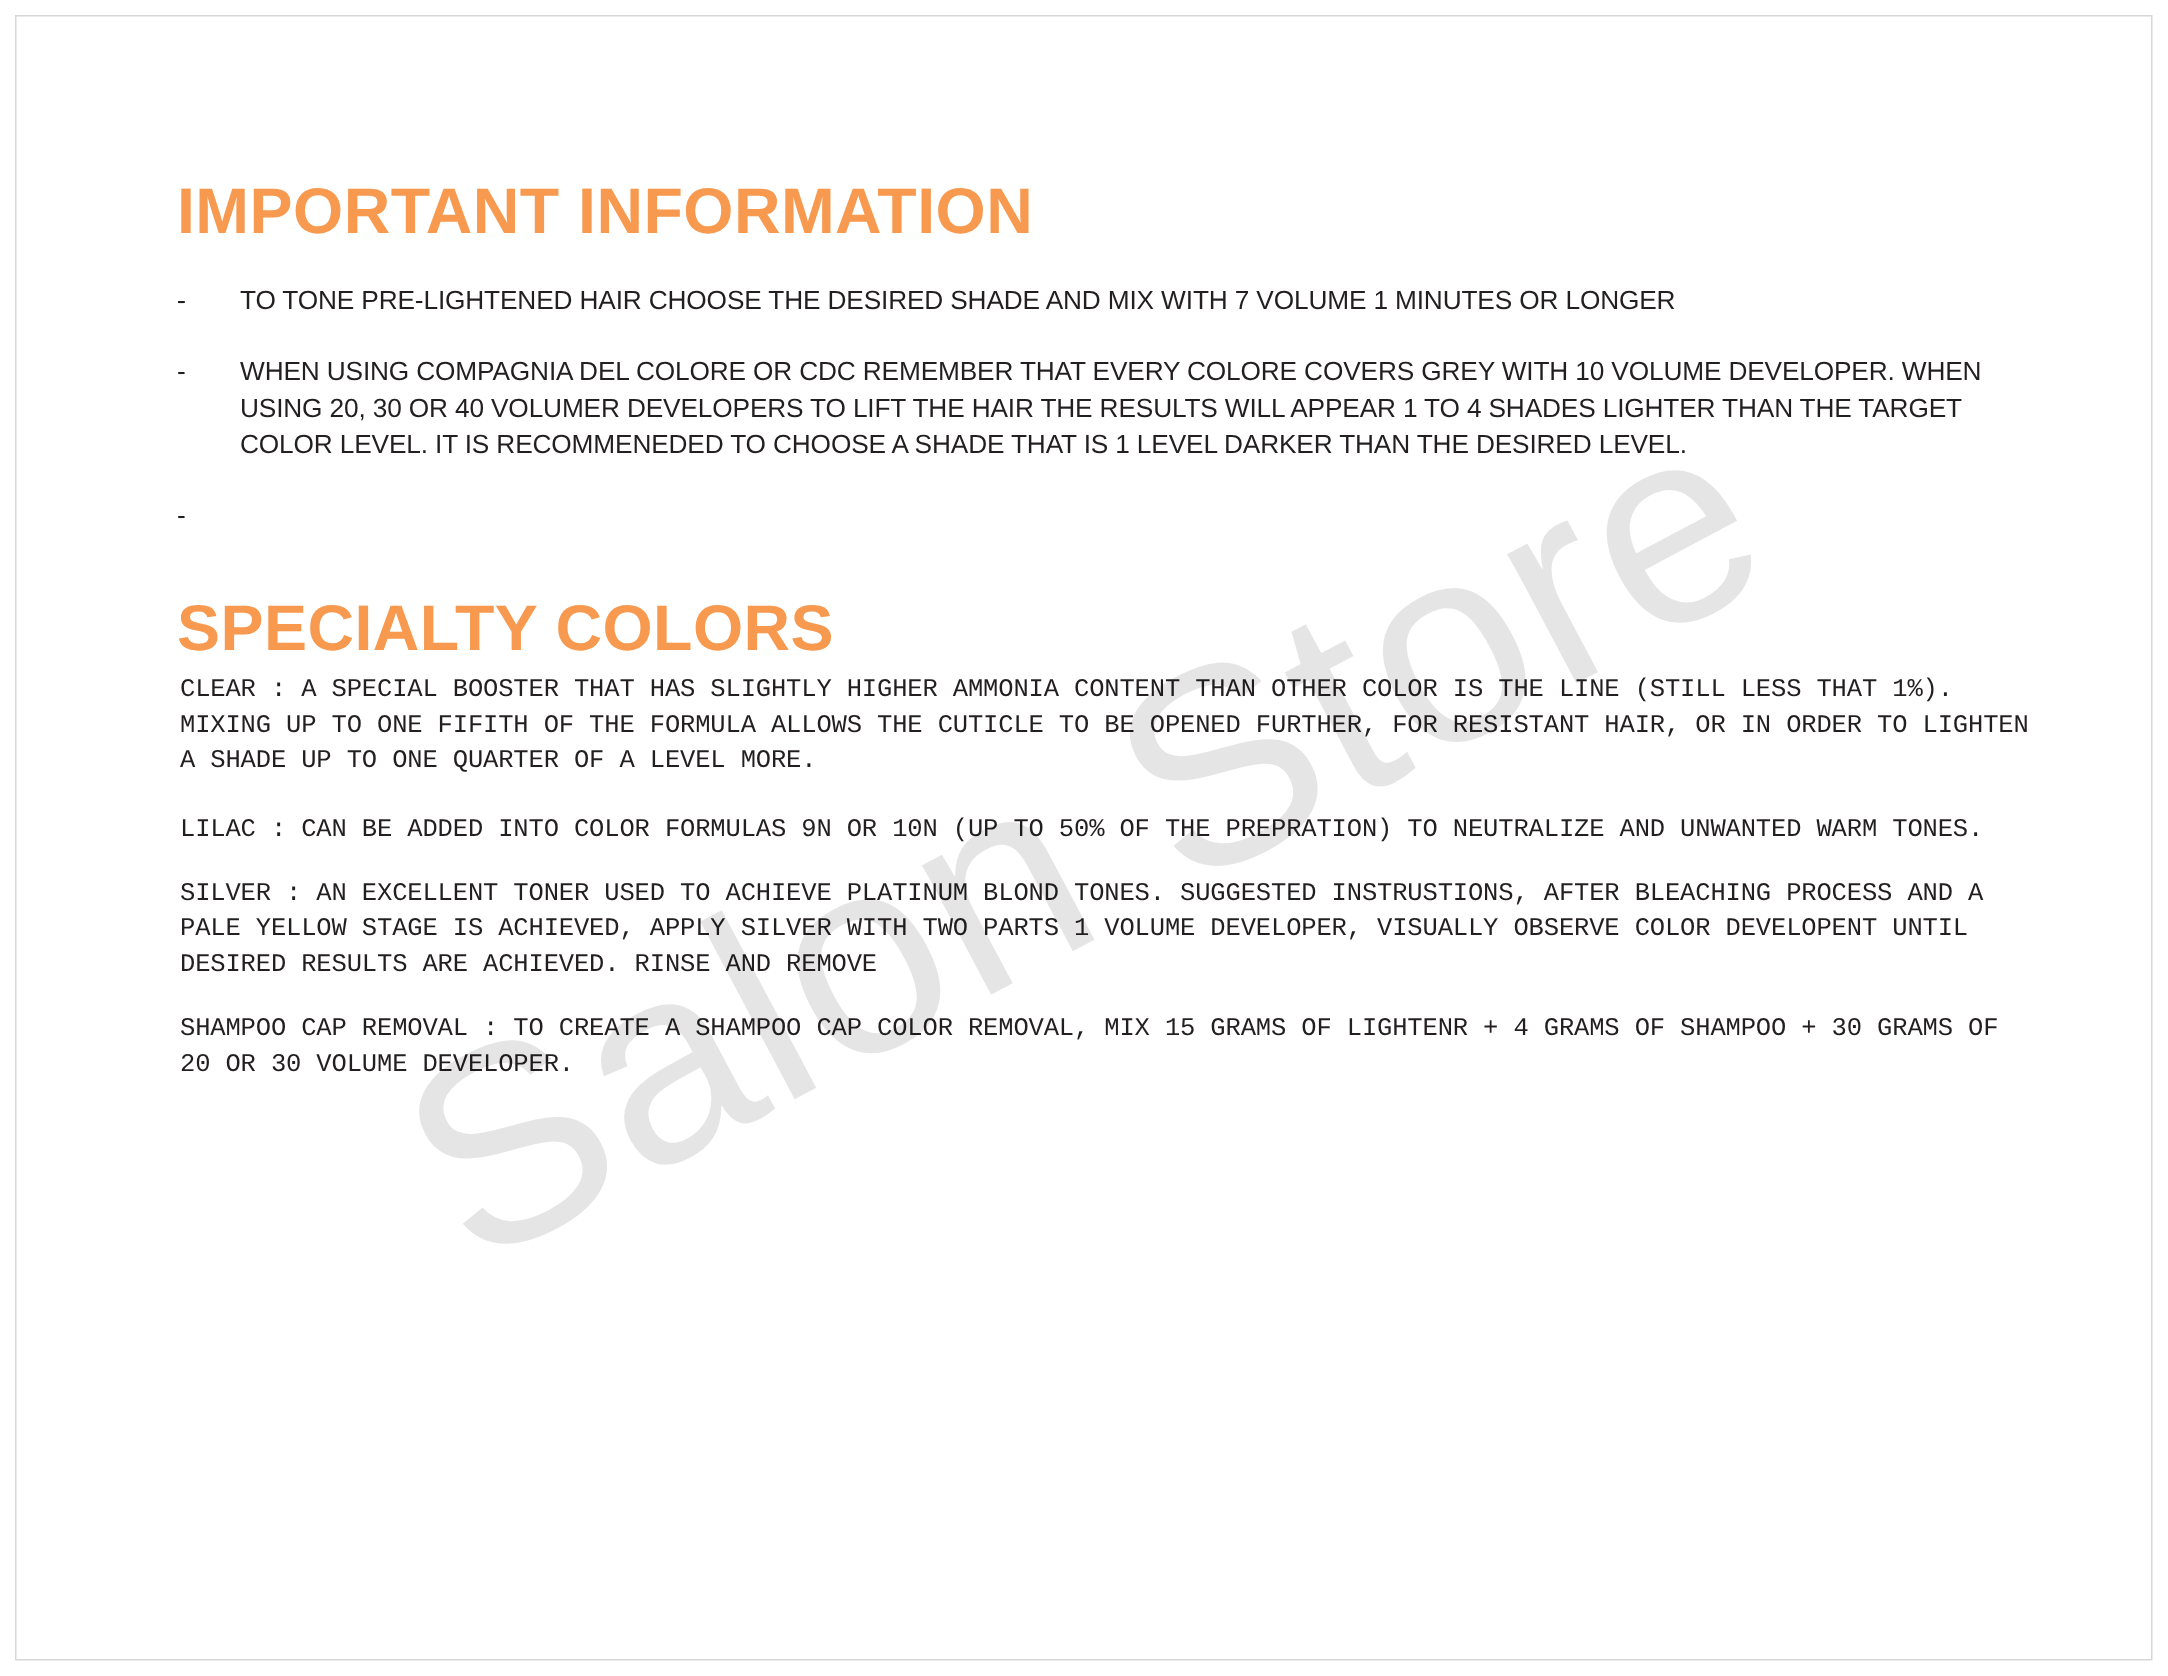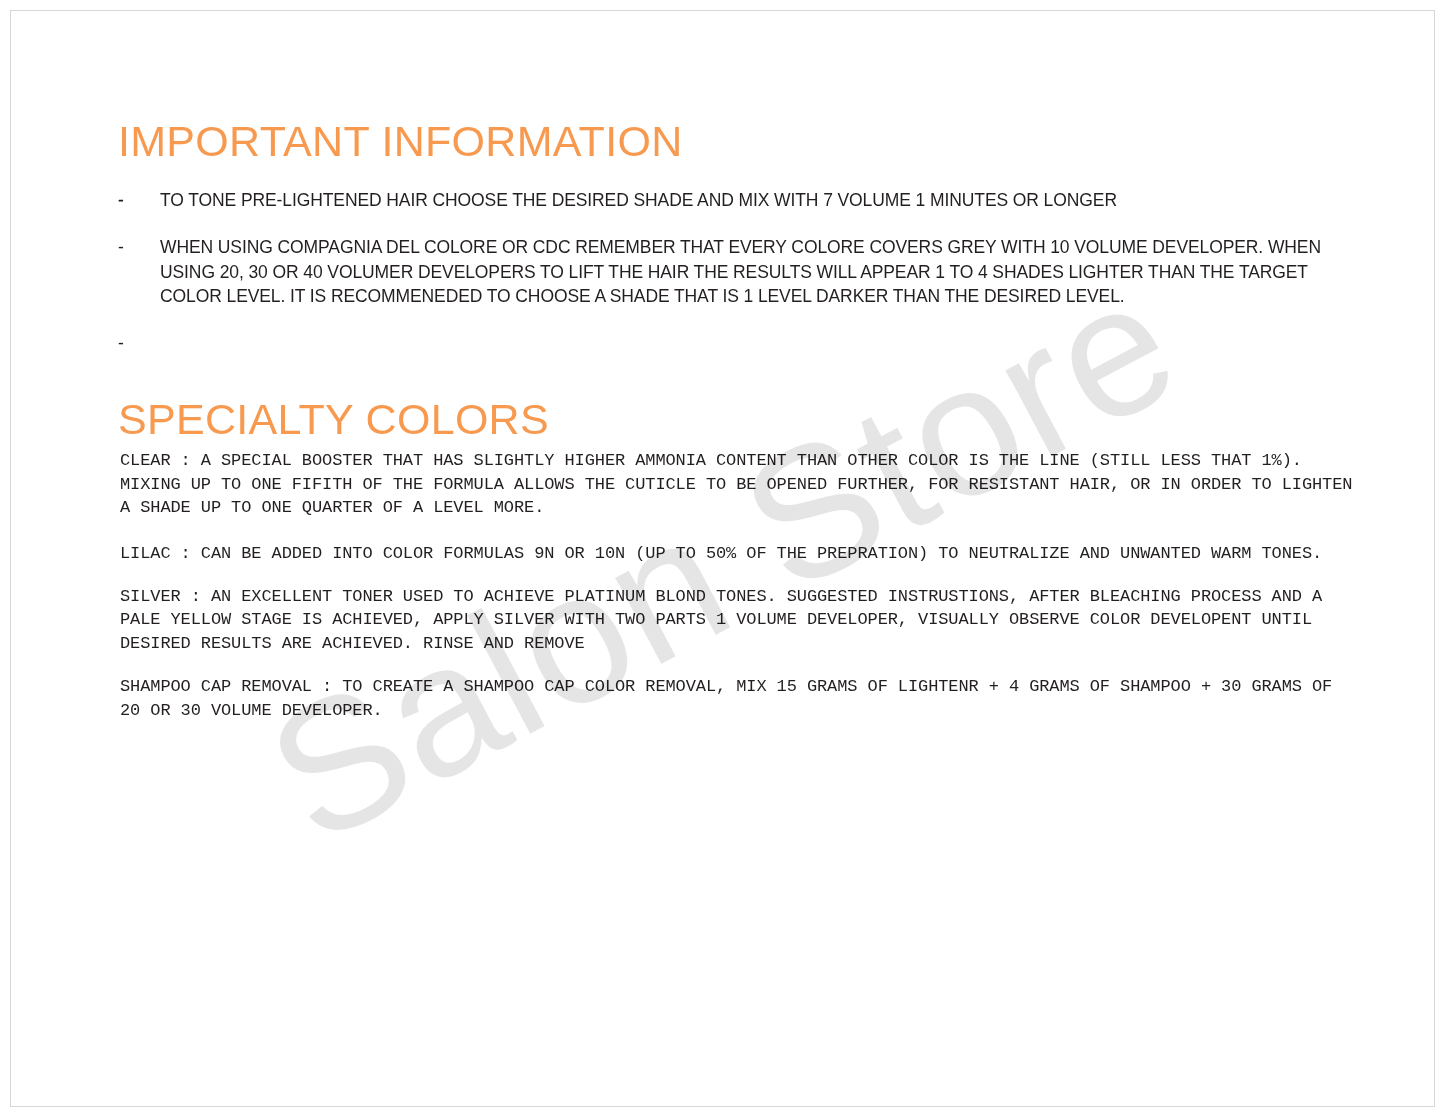--- a/index.html
+++ b/index.html
@@ -52,21 +52,21 @@
     white-space: nowrap;
     letter-spacing: 2px;
   }
   .content {
     position: relative;
     z-index: 1;
     padding: 118px 88px 0 118px;
   }
   h1.section-title {
     font-family: "Liberation Sans", sans-serif;
-    font-weight: 400;
+    font-weight: 700;
     font-size: 43px;
     color: #f79a50;
     margin: 0 0 10px 0;
     letter-spacing: 0.3px;
     line-height: 1.1;
   }
   h1.section-title.second {
     margin-top: 88px;
     margin-bottom: 6px;
   }

